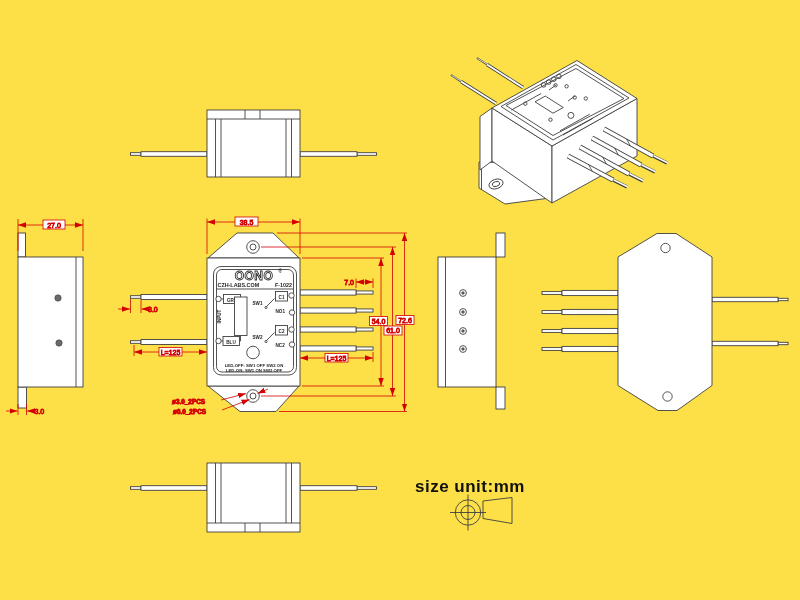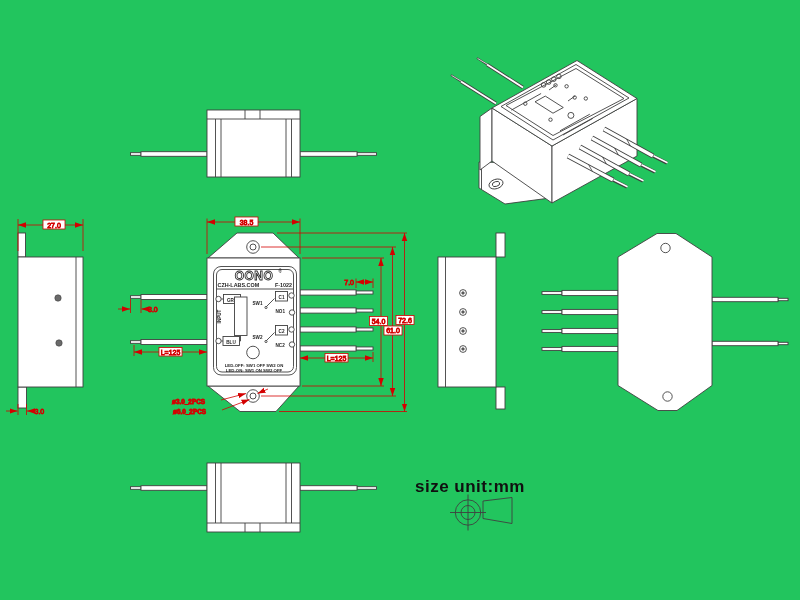--- a/index.html
+++ b/index.html
@@ -1,16 +1,16 @@
 <!DOCTYPE html>
 <html><head>
 <meta charset="utf-8">
 <style>
   html,body{margin:0;padding:0;background:#ffffff;}
-  .stage{width:800px;height:600px;position:relative;background:#22c55e;overflow:hidden;}
+  .stage{width:800px;height:600px;position:relative;background:#fde047;overflow:hidden;}
   svg text{font-family:"Liberation Sans","DejaVu Sans",sans-serif;}
   .ln{stroke:#3f3f3f;stroke-width:0.9;fill:none;}
   .lnf{stroke:#3f3f3f;stroke-width:0.9;fill:#ffffff;}
   .dot{fill:#6a6a6a;stroke:#3f3f3f;stroke-width:0.6;}
   .dim{stroke:#d40000;stroke-width:0.8;fill:none;}
   .dimtxt{fill:#d40000;font-size:7px;}
   .dimtxt2{fill:#d40000;font-size:6.4px;font-weight:bold;}
   .bg{fill:#ffffff;}
   .lbl{fill:#1d1d1d;font-weight:bold;}
   .logo{fill:#ffffff;stroke:#2d2d2d;stroke-width:0.85;font-weight:bold;font-size:12px;letter-spacing:0.5px;}

